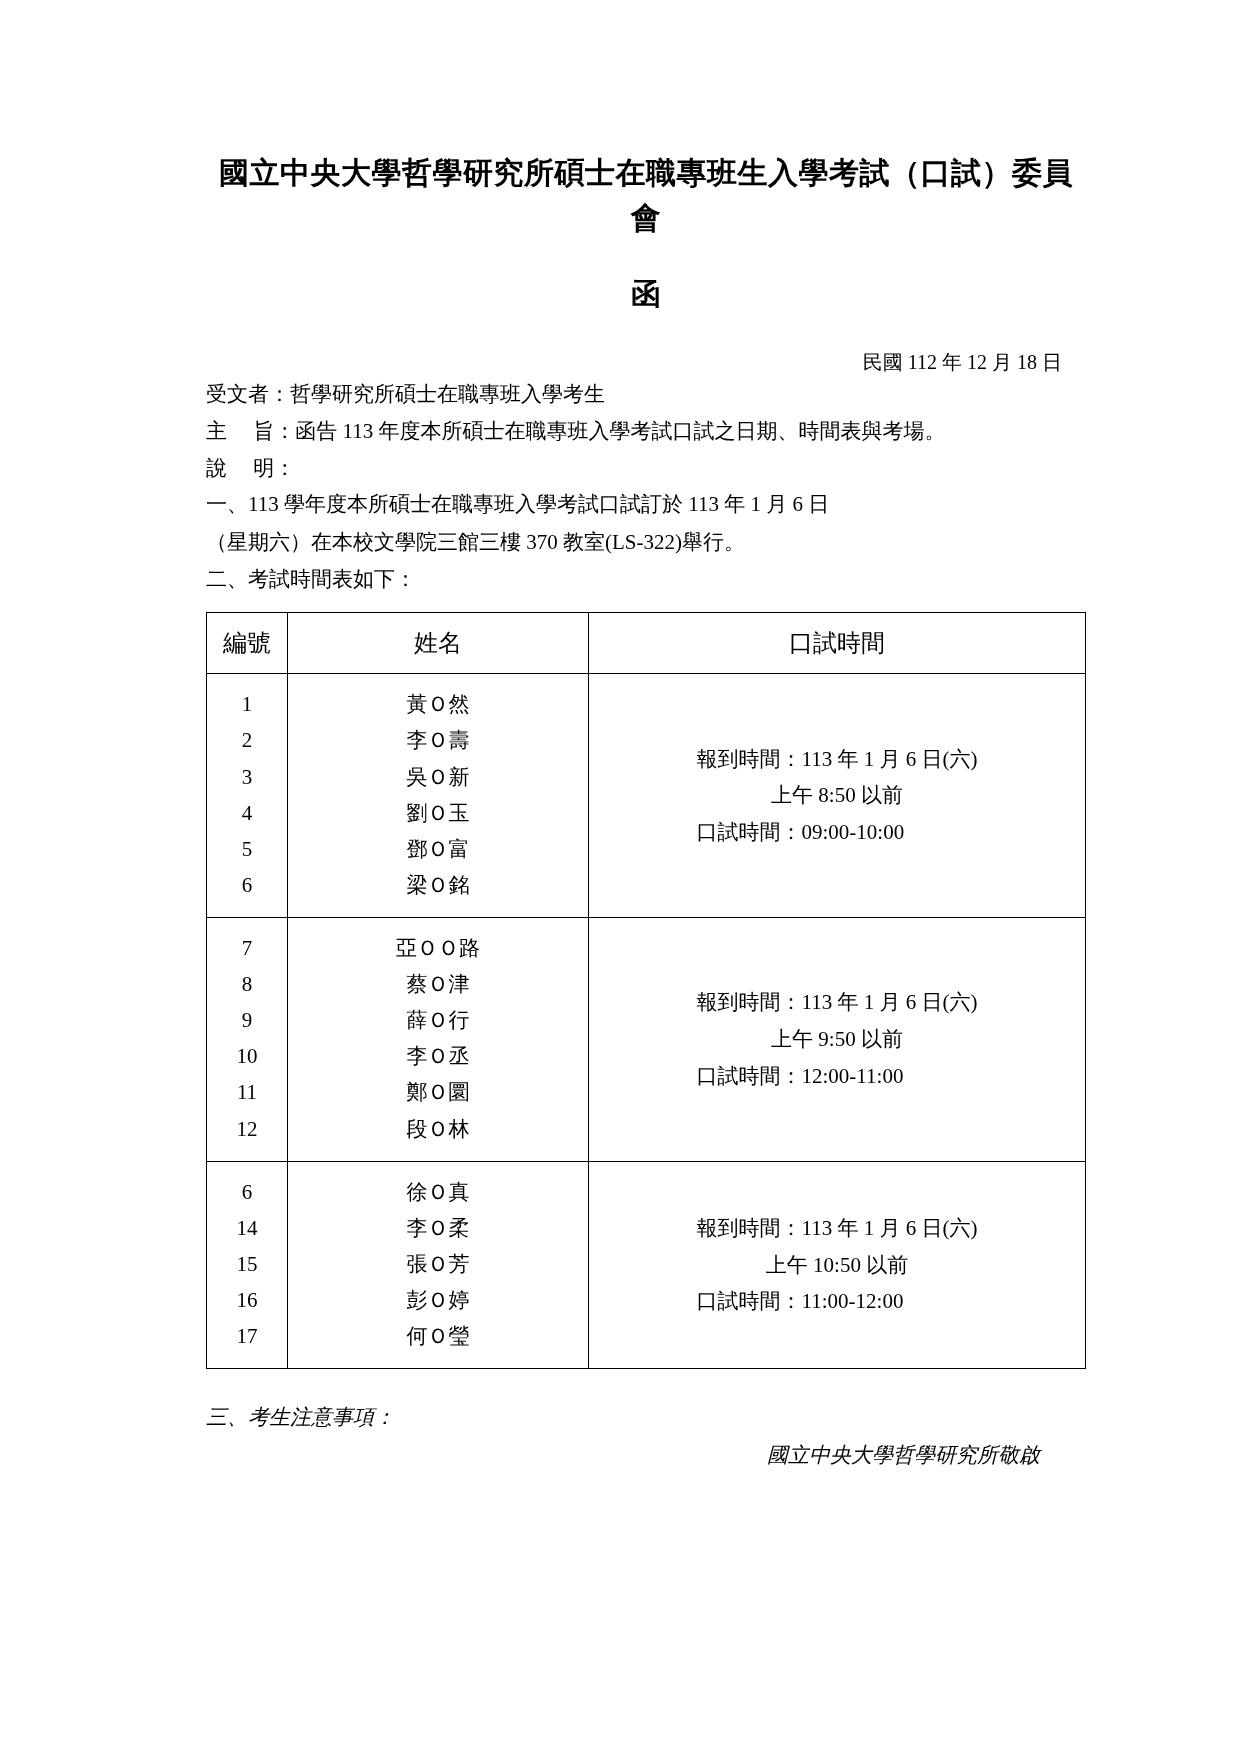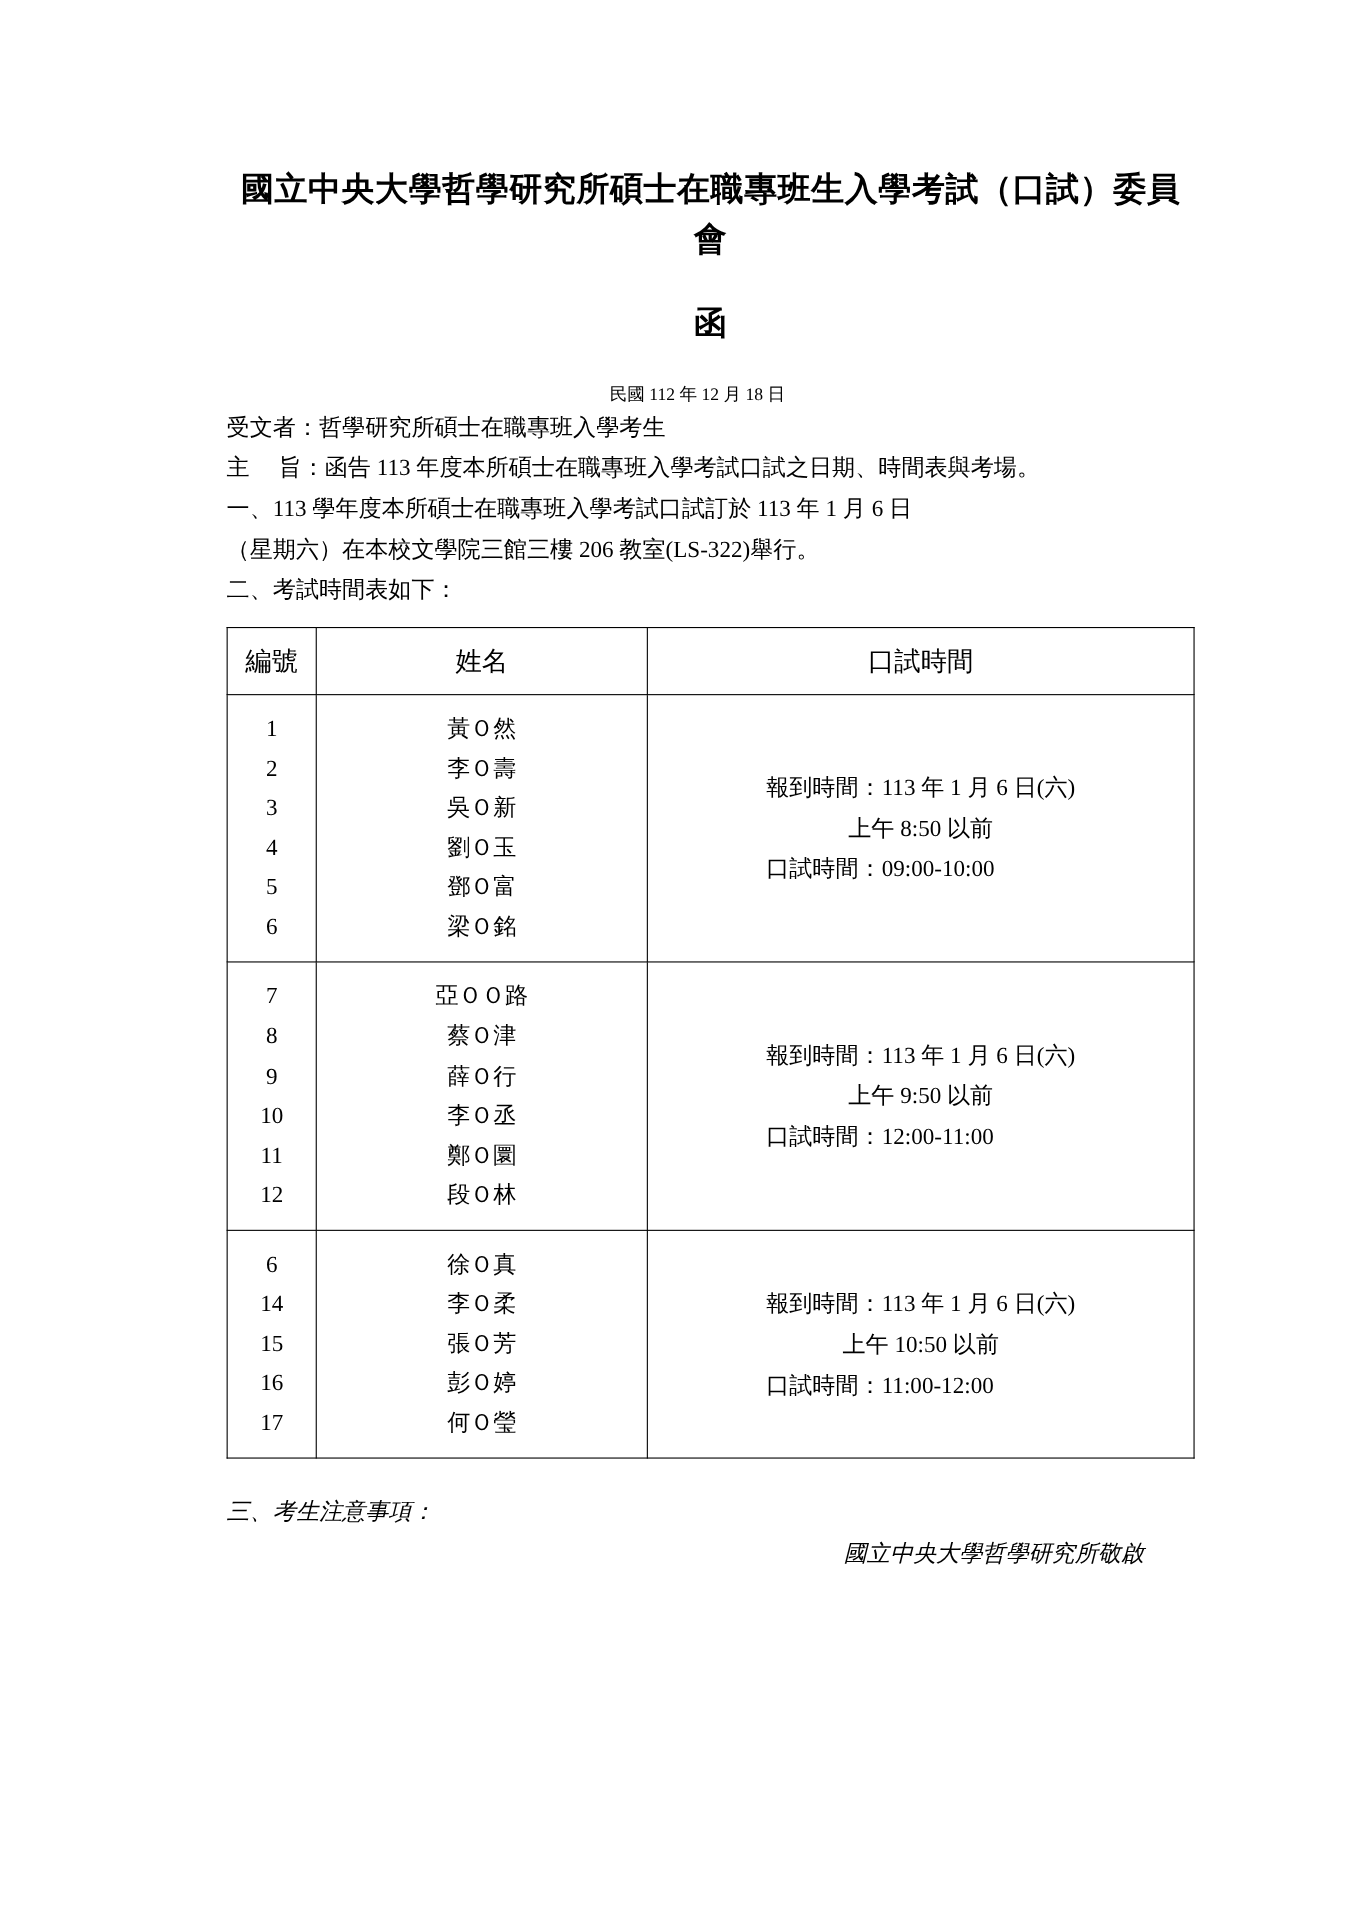--- a/index.html
+++ b/index.html
@@ -29,22 +29,22 @@
     letter-spacing: 0.5px;
     margin: 30px 0 0 0;
   }
   .doc-title-2 {
     text-align: center;
     font-size: 30px;
     font-weight: bold;
     margin: 34px 0 0 0;
   }
   .doc-date {
-    text-align: center;
-    font-size: 16px;
+    text-align: right;
+    font-size: 20px;
     margin: 34px 24px 0 0;
   }
   .meta-line {
     font-size: 21px;
     line-height: 1.75;
     margin: 0;
     white-space: nowrap;
   }
   .meta-label {
     letter-spacing: 0;
@@ -123,23 +123,24 @@
   <div class="doc-date">民國 112 年 12 月 18 日</div>
 
   <div class="meta-line">
     <span class="meta-label">受文者：</span><span>哲學研究所碩士在職專班入學考生</span>
   </div>
 
   <div class="meta-line">
     <span class="meta-label">主　 旨：</span><span>函告 113 年度本所碩士在職專班入學考試口試之日期、時間表與考場。</span>
   </div>
 
+  <div class="meta-line">說　 明：</div>
 
   <div class="body-line">一、113 學年度本所碩士在職專班入學考試口試訂於 113 年 1 月 6 日</div>
-  <div class="body-line">（星期六）在本校文學院三館三樓 206 教室(LS-322)舉行。</div>
+  <div class="body-line">（星期六）在本校文學院三館三樓 370 教室(LS-322)舉行。</div>
   <div class="body-line">二、考試時間表如下：</div>
 
   <table class="schedule">
     <thead>
       <tr>
         <th class="col-no">編號</th>
         <th class="col-name">姓名</th>
         <th>口試時間</th>
       </tr>
     </thead>

